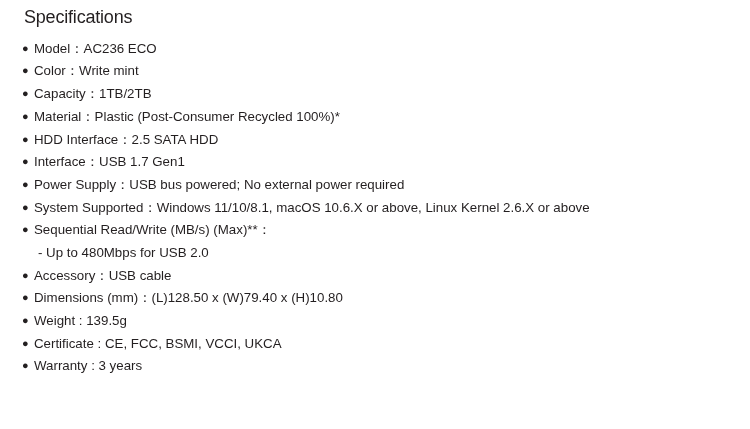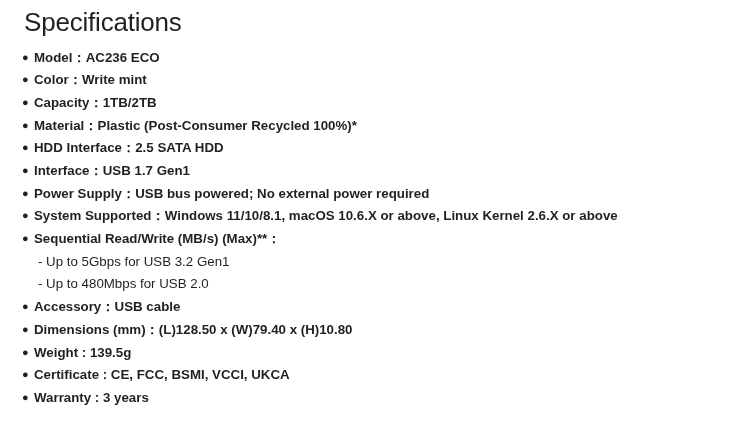--- a/index.html
+++ b/index.html
@@ -15,21 +15,21 @@
     overflow: hidden;
   }
   .page {
     position: relative;
     width: 750px;
     height: 429px;
     box-sizing: border-box;
     padding: 6px 18px 0 22px;
   }
   .title {
-    font-size: 26px;
+    font-size: 18px;
     font-weight: 400;
     letter-spacing: -0.2px;
     color: #231f20;
     margin: 2px 0 14px 2px;
     line-height: 1.1;
   }
   .spec-list {
     list-style: none;
     margin: 0;
     padding: 0;
@@ -45,21 +45,20 @@
   .bullet {
     flex: 0 0 auto;
     width: 12px;
     font-size: 11px;
     line-height: 1.15;
     color: #231f20;
   }
   .spec-text {
     flex: 1 1 auto;
     white-space: pre;
-    font-weight: bold;
   }
   .sub-item {
     font-size: 13.3px;
     line-height: 1.0;
     color: #231f20;
     margin: 0 0 9.4px 16px;
     white-space: pre;
   }
   .footnotes {
     position: absolute;
@@ -121,21 +120,20 @@
 
     <li class="spec-item">
       <span class="bullet">●</span>
       <span class="spec-text">System Supported：Windows 11/10/8.1, macOS 10.6.X or above, Linux Kernel 2.6.X or above</span>
     </li>
 
     <li class="spec-item">
       <span class="bullet">●</span>
       <span class="spec-text">Sequential Read/Write (MB/s) (Max)**：</span>
     </li>
-    <div class="sub-item">- Up to 5Gbps for USB 3.2 Gen1</div>
     <div class="sub-item">- Up to 480Mbps for USB 2.0</div>
 
     <li class="spec-item">
       <span class="bullet">●</span>
       <span class="spec-text">Accessory：USB cable</span>
     </li>
 
     <li class="spec-item">
       <span class="bullet">●</span>
       <span class="spec-text">Dimensions (mm)：(L)128.50 x (W)79.40 x (H)10.80</span>

